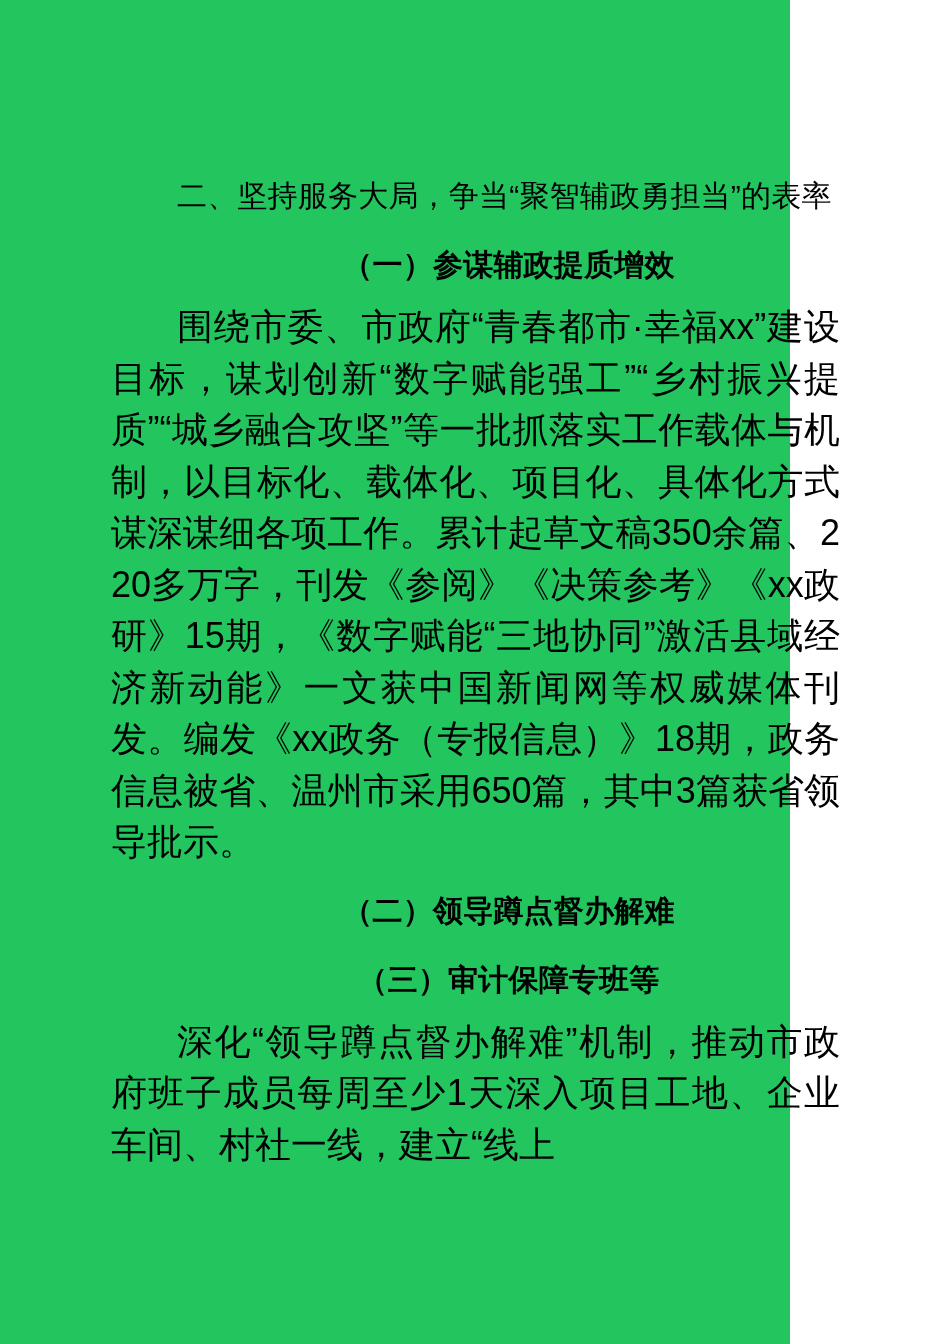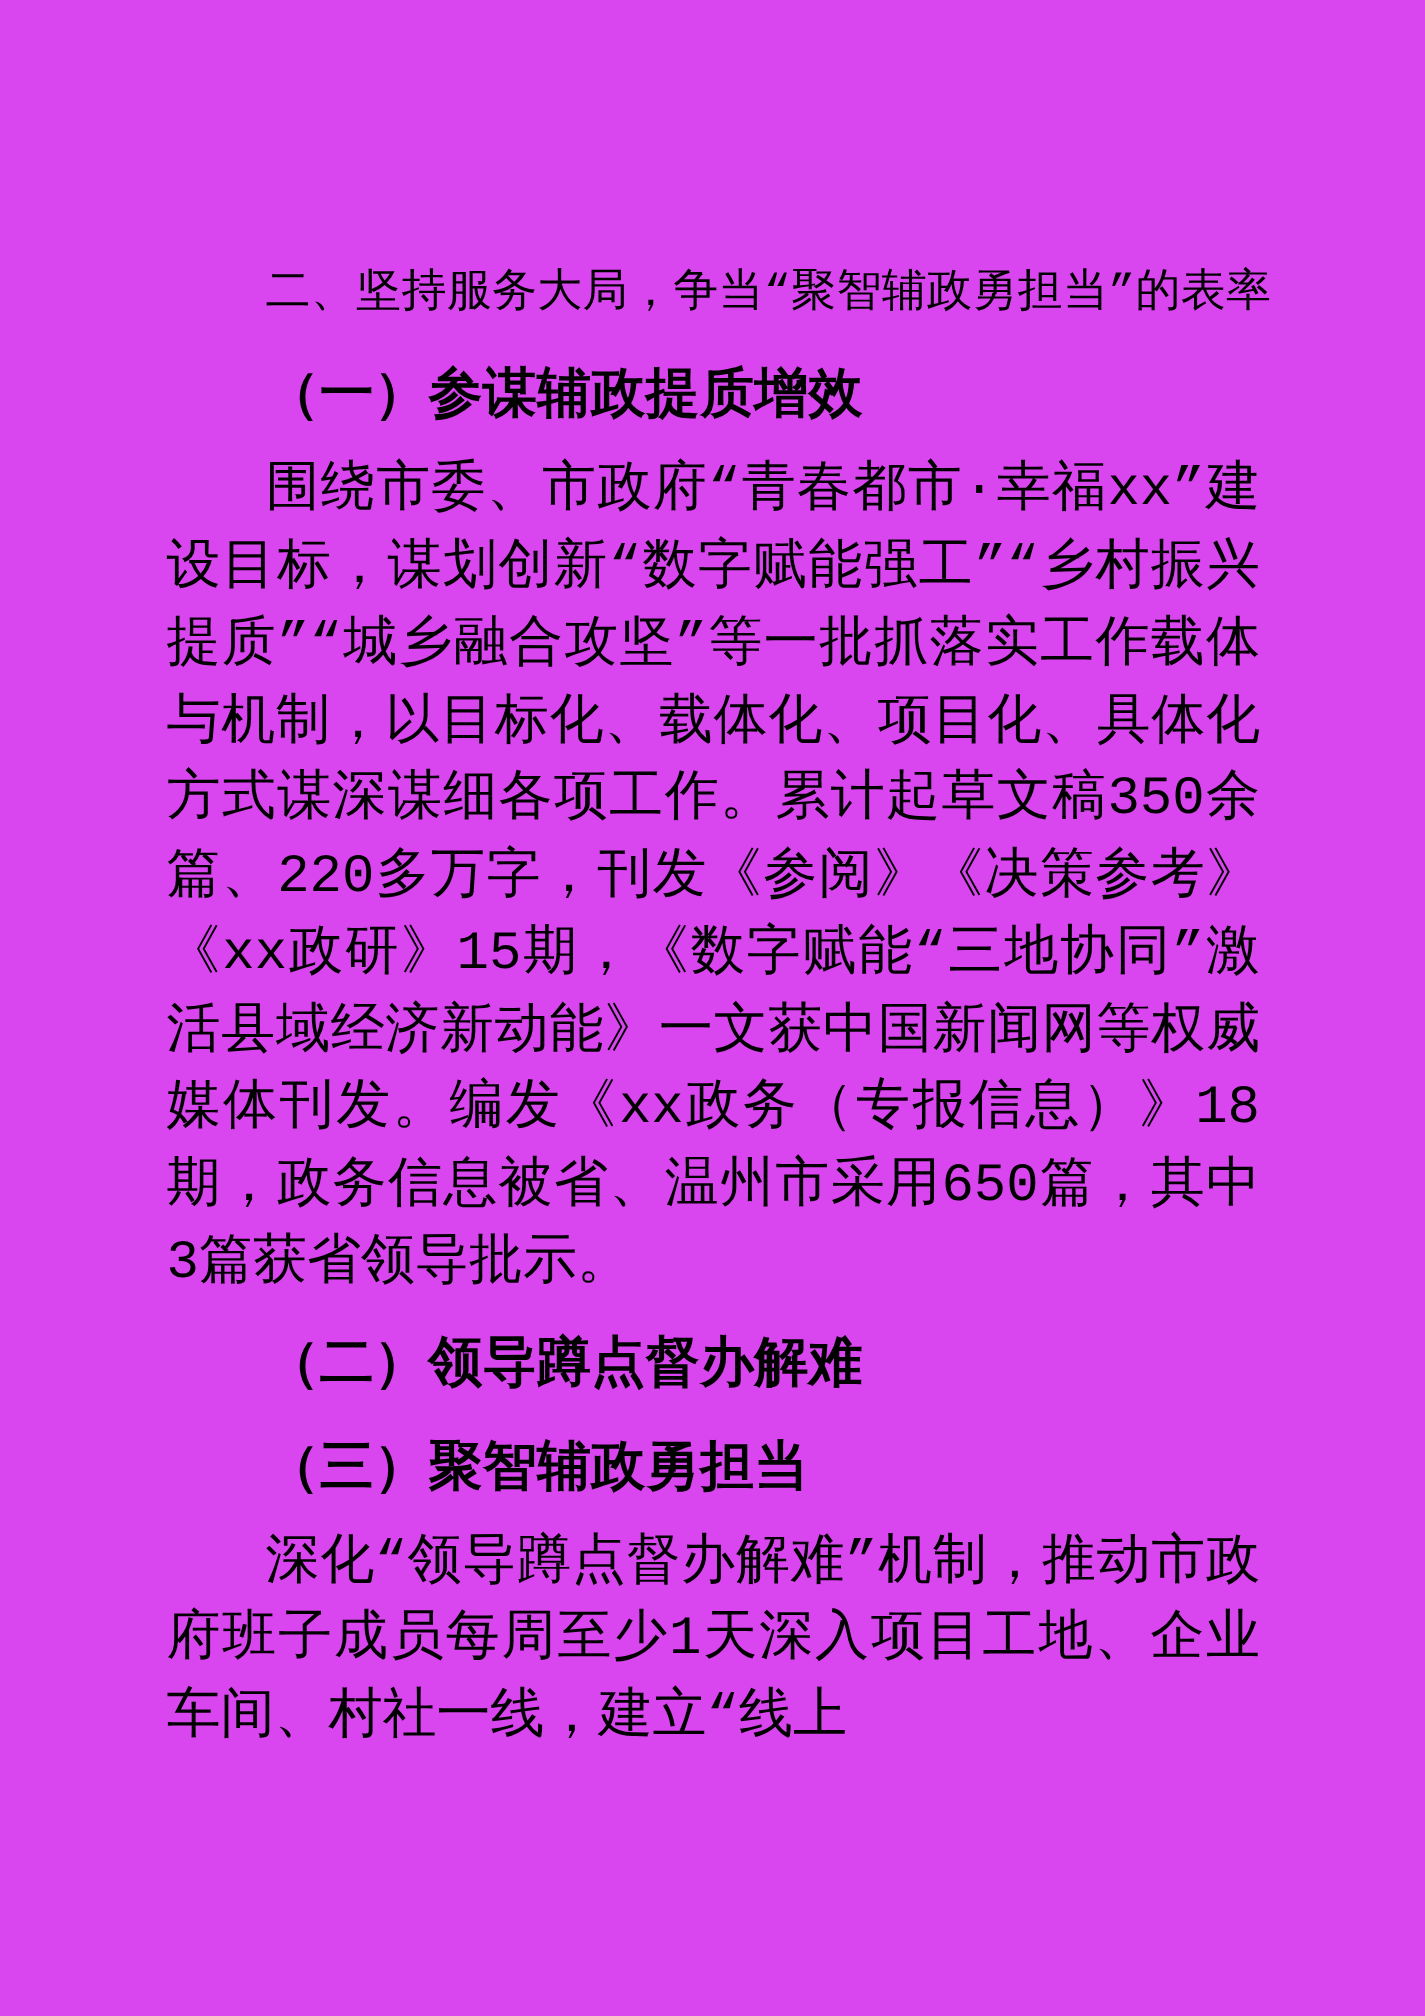--- a/index.html
+++ b/index.html
@@ -10,26 +10,25 @@
   body {
     width: 950px;
     height: 1344px;
     overflow: hidden;
     font-family: "Liberation Sans", "DejaVu Sans", sans-serif;
     color: #000000;
     -webkit-font-smoothing: antialiased;
   }
   .page {
     position: relative;
-    width: 950px;
+    width: 790px;
     height: 1344px;
-    background: #d946ef;
+    background: #22c55e;
     box-sizing: border-box;
     padding: 0;
-    font-family: Liberation Mono, monospace;
   }
   .content {
     position: absolute;
     left: 111px;
     top: 170px;
     width: 729px;
   }
 
   
   .h1-line {
@@ -37,27 +36,28 @@
     font-weight: 400;
     line-height: 52px;
     letter-spacing: 0.2px;
     text-indent: 66px;
     margin: 0 0 14px 0;
     white-space: nowrap;
   }
 
   
   .h2-line {
-    font-size: 36px;
+    font-size: 30px;
     font-weight: 700;
     line-height: 52px;
     letter-spacing: 0.2px;
     text-indent: 66px;
     margin: 17px 0 10px 0;
     white-space: nowrap;
+    text-align: center;
   }
 
   
   .body-p {
     font-size: 36px;
     font-weight: 400;
     line-height: 51.5px;
     letter-spacing: 0px;
     text-indent: 66px;
     margin: 0 0 8px 0;
@@ -78,18 +78,18 @@
 
     <p class="h1-line">二、坚持服务大局，争当“聚智辅政勇担当”的表率</p>
 
     <p class="h2-line">（一）参谋辅政提质增效</p>
 
     <p class="body-p">围绕市委、市政府“青春都市·幸福xx”建设目标，谋划创新“数字赋能强工”“乡村振兴提质”“城乡融合攻坚”等一批抓落实工作载体与机制，以目标化、载体化、项目化、具体化方式谋深谋细各项工作。累计起草文稿350余篇、220多万字，刊发《参阅》《决策参考》《xx政研》15期，《数字赋能“三地协同”激活县域经济新动能》一文获中国新闻网等权威媒体刊发。编发《xx政务（专报信息）》18期，政务信息被省、温州市采用650篇，其中3篇获省领导批示。</p>
 
     <p class="h2-line">（二）领导蹲点督办解难</p>
 
 
-    <p class="h2-line">（三）聚智辅政勇担当</p>
+    <p class="h2-line">（三）审计保障专班等</p>
 
     <p class="body-p last">深化“领导蹲点督办解难”机制，推动市政府班子成员每周至少1天深入项目工地、企业车间、村社一线，建立“线上</p>
 
   </div>
 </div>
 
 </body></html>

